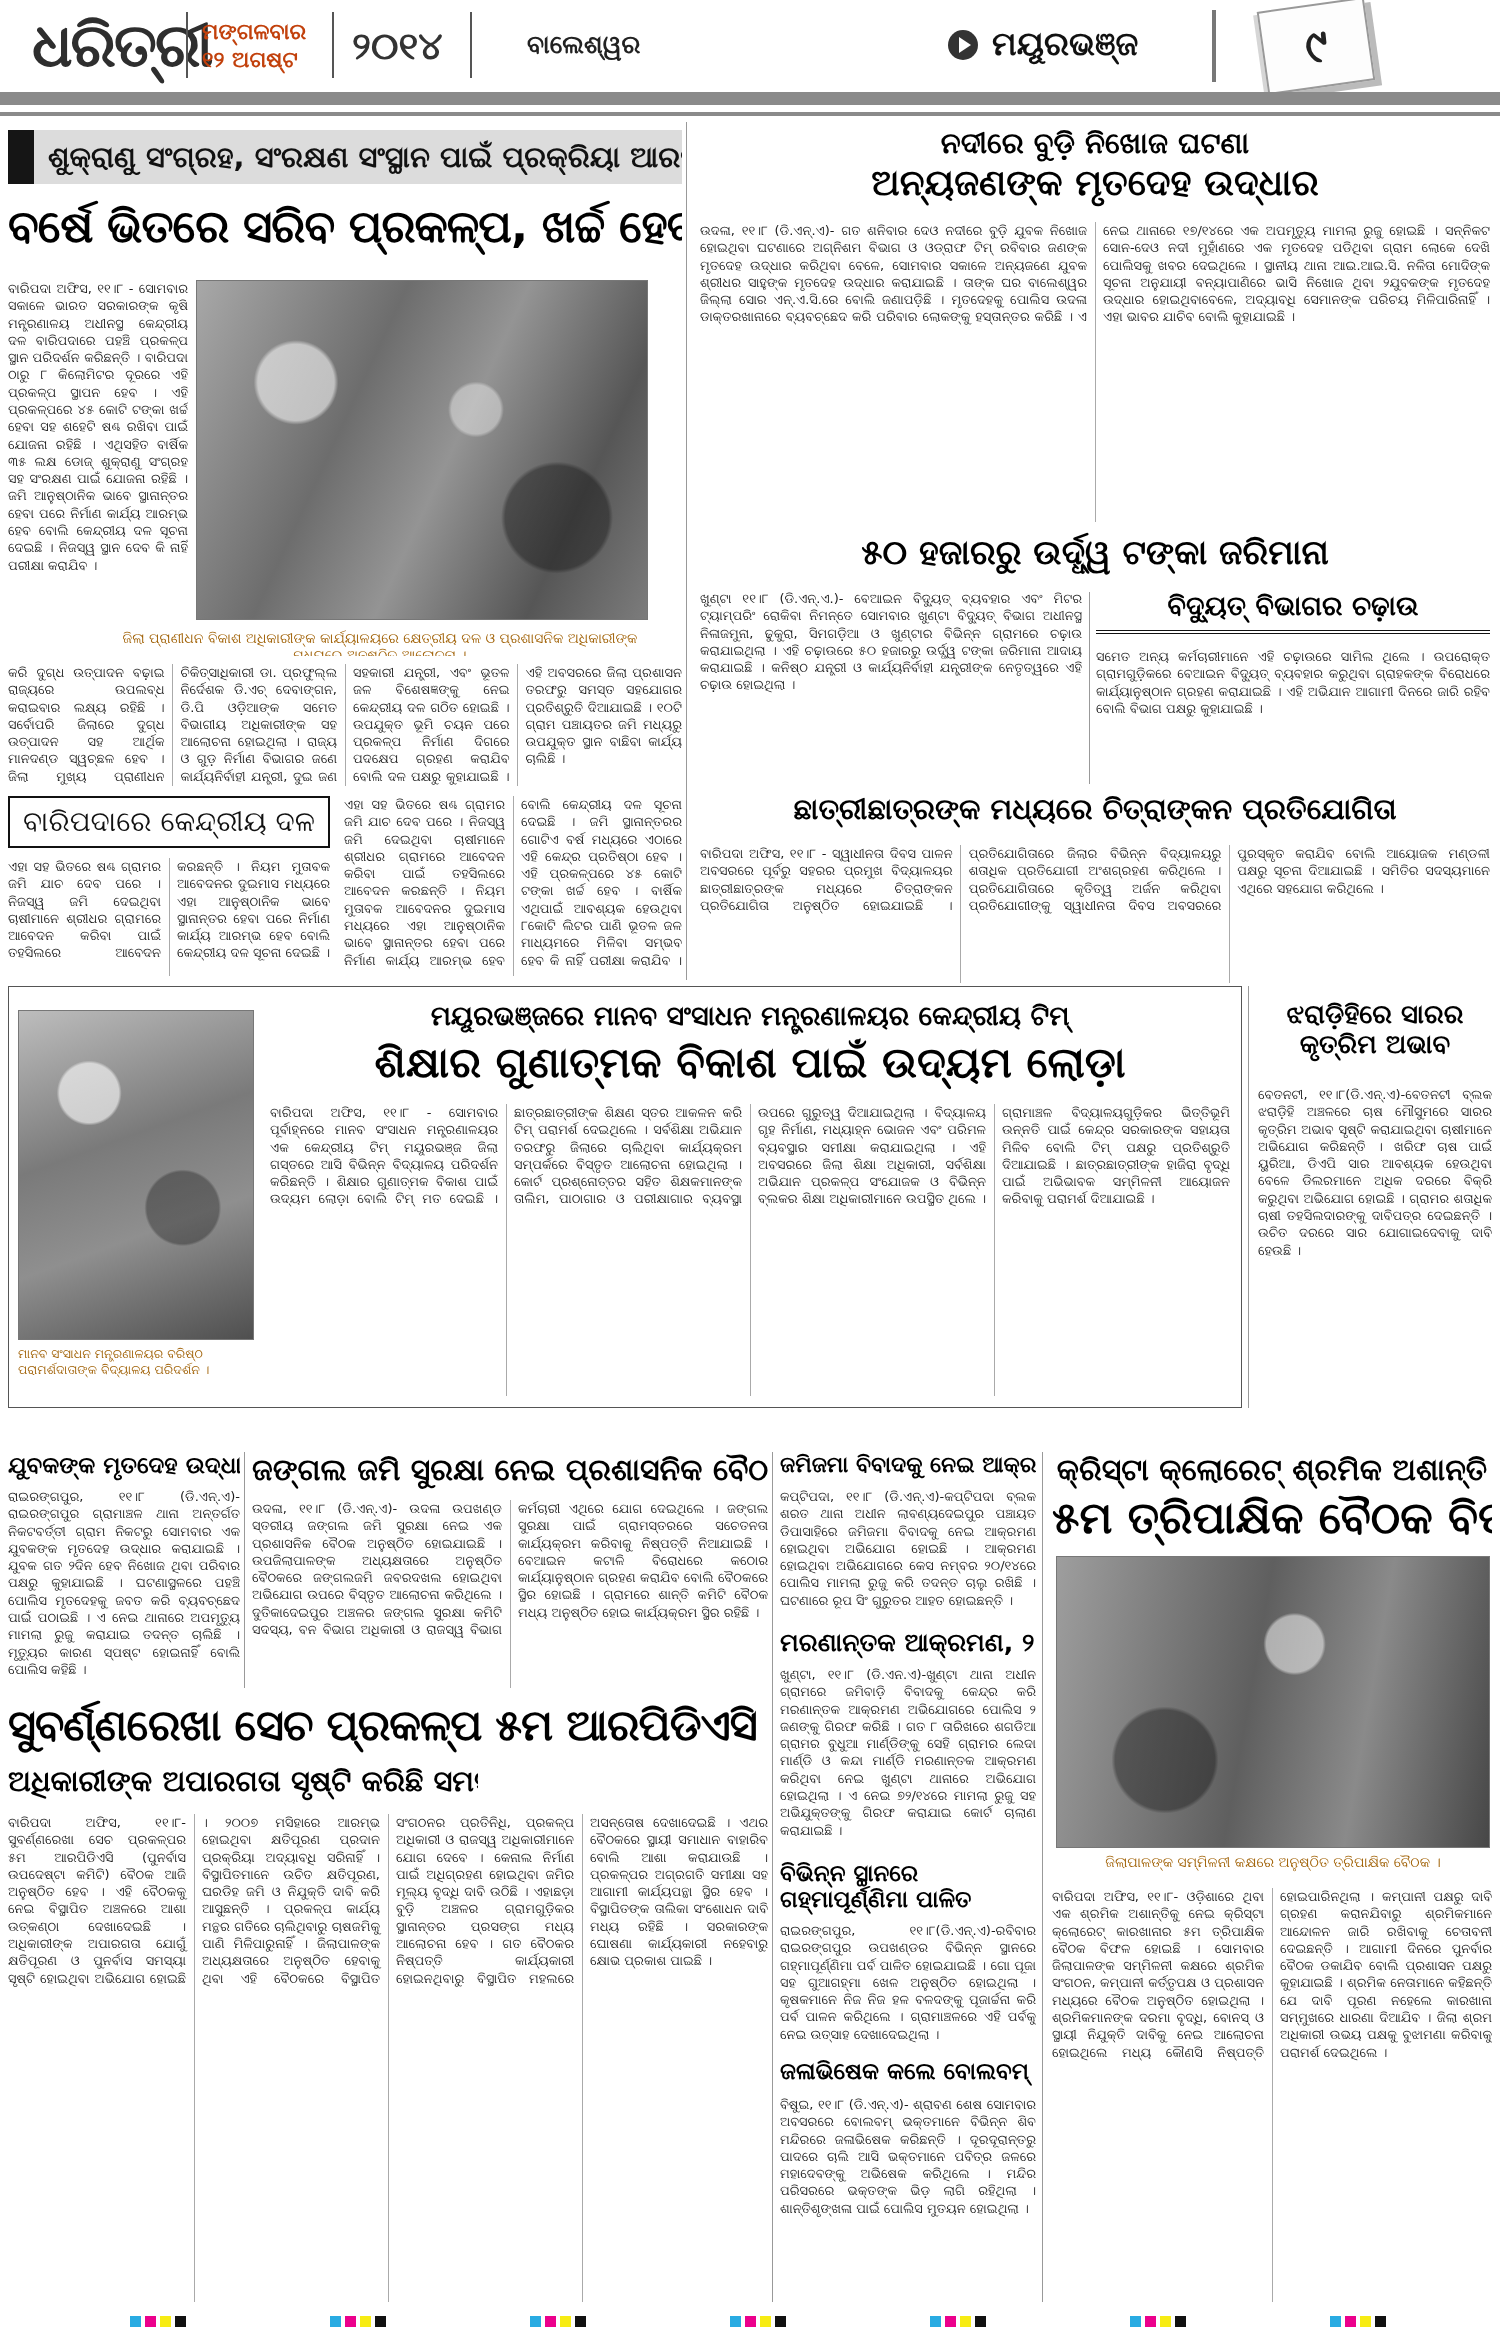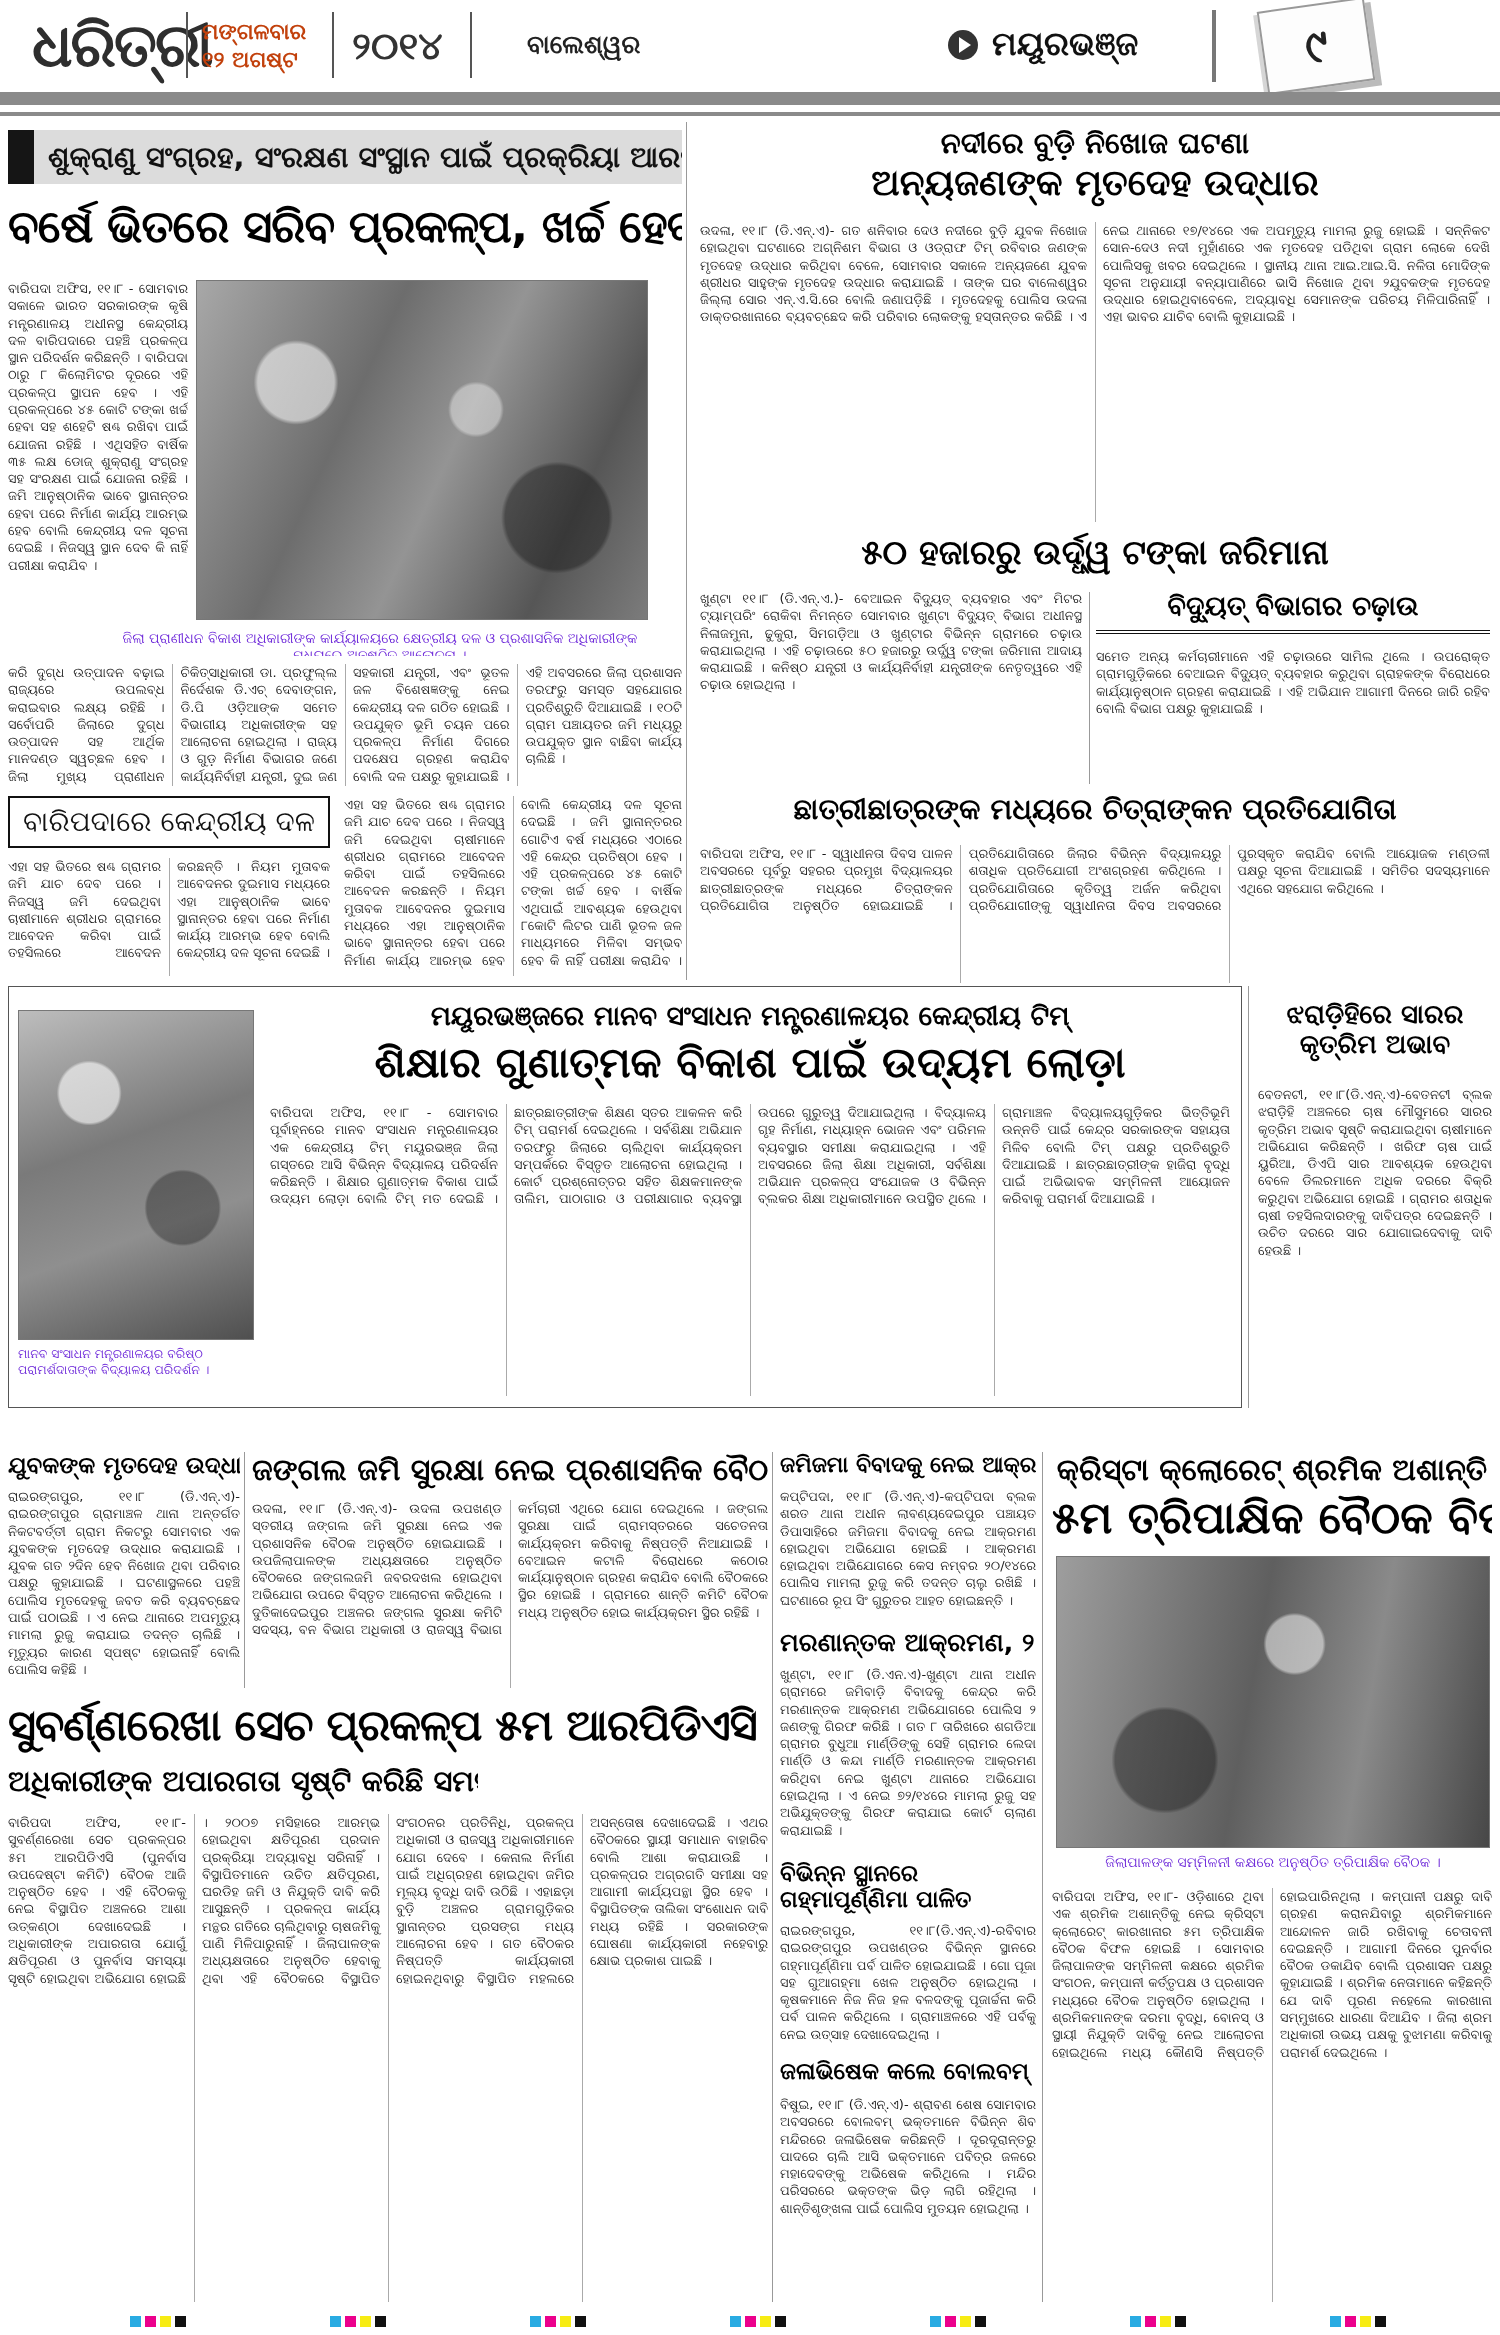--- a/index.html
+++ b/index.html
@@ -31,21 +31,21 @@
   .h-md{font-size:29px;font-weight:bold;color:#000;text-align:center;white-space:nowrap;overflow:hidden;}
   .h-sm{font-size:23px;font-weight:bold;color:#000;white-space:nowrap;overflow:hidden;}
   .subrule{border-bottom:4px double #111;padding-bottom:6px;}
   .boxhead{border:2px solid #111;display:flex;align-items:center;justify-content:center;
       font-size:28px;font-weight:normal;}
   
   .body{font-size:13px;line-height:1.33;text-align:justify;overflow:hidden;color:#1a1a1a;}
   .cols2{column-count:2;column-gap:16px;column-rule:1px solid #aaa;}
   .cols3{column-count:3;column-gap:16px;column-rule:1px solid #aaa;margin-top:7px;}
   .cols4{column-count:4;column-gap:16px;column-rule:1px solid #aaa;}
-  .caption{font-size:14px;color:#6d28d9;overflow:hidden;}
+  .caption{font-size:14px;color:#a16207;overflow:hidden;}
   .vrule{width:1px;background:#999;}
   
   .photo{background:
      radial-gradient(circle at 22% 30%, rgba(255,255,255,.55) 0 9%, rgba(255,255,255,0) 10%),
      radial-gradient(circle at 62% 38%, rgba(255,255,255,.4) 0 7%, rgba(255,255,255,0) 8%),
      radial-gradient(circle at 80% 70%, rgba(0,0,0,.35) 0 12%, rgba(0,0,0,0) 13%),
      linear-gradient(115deg,#a8a8a8,#6d6d6d 35%,#949494 55%,#565656 80%,#7c7c7c);
      border:1px solid #777;}
   .photo2{background:
      radial-gradient(circle at 30% 25%, rgba(255,255,255,.6) 0 10%, rgba(255,255,255,0) 11%),

